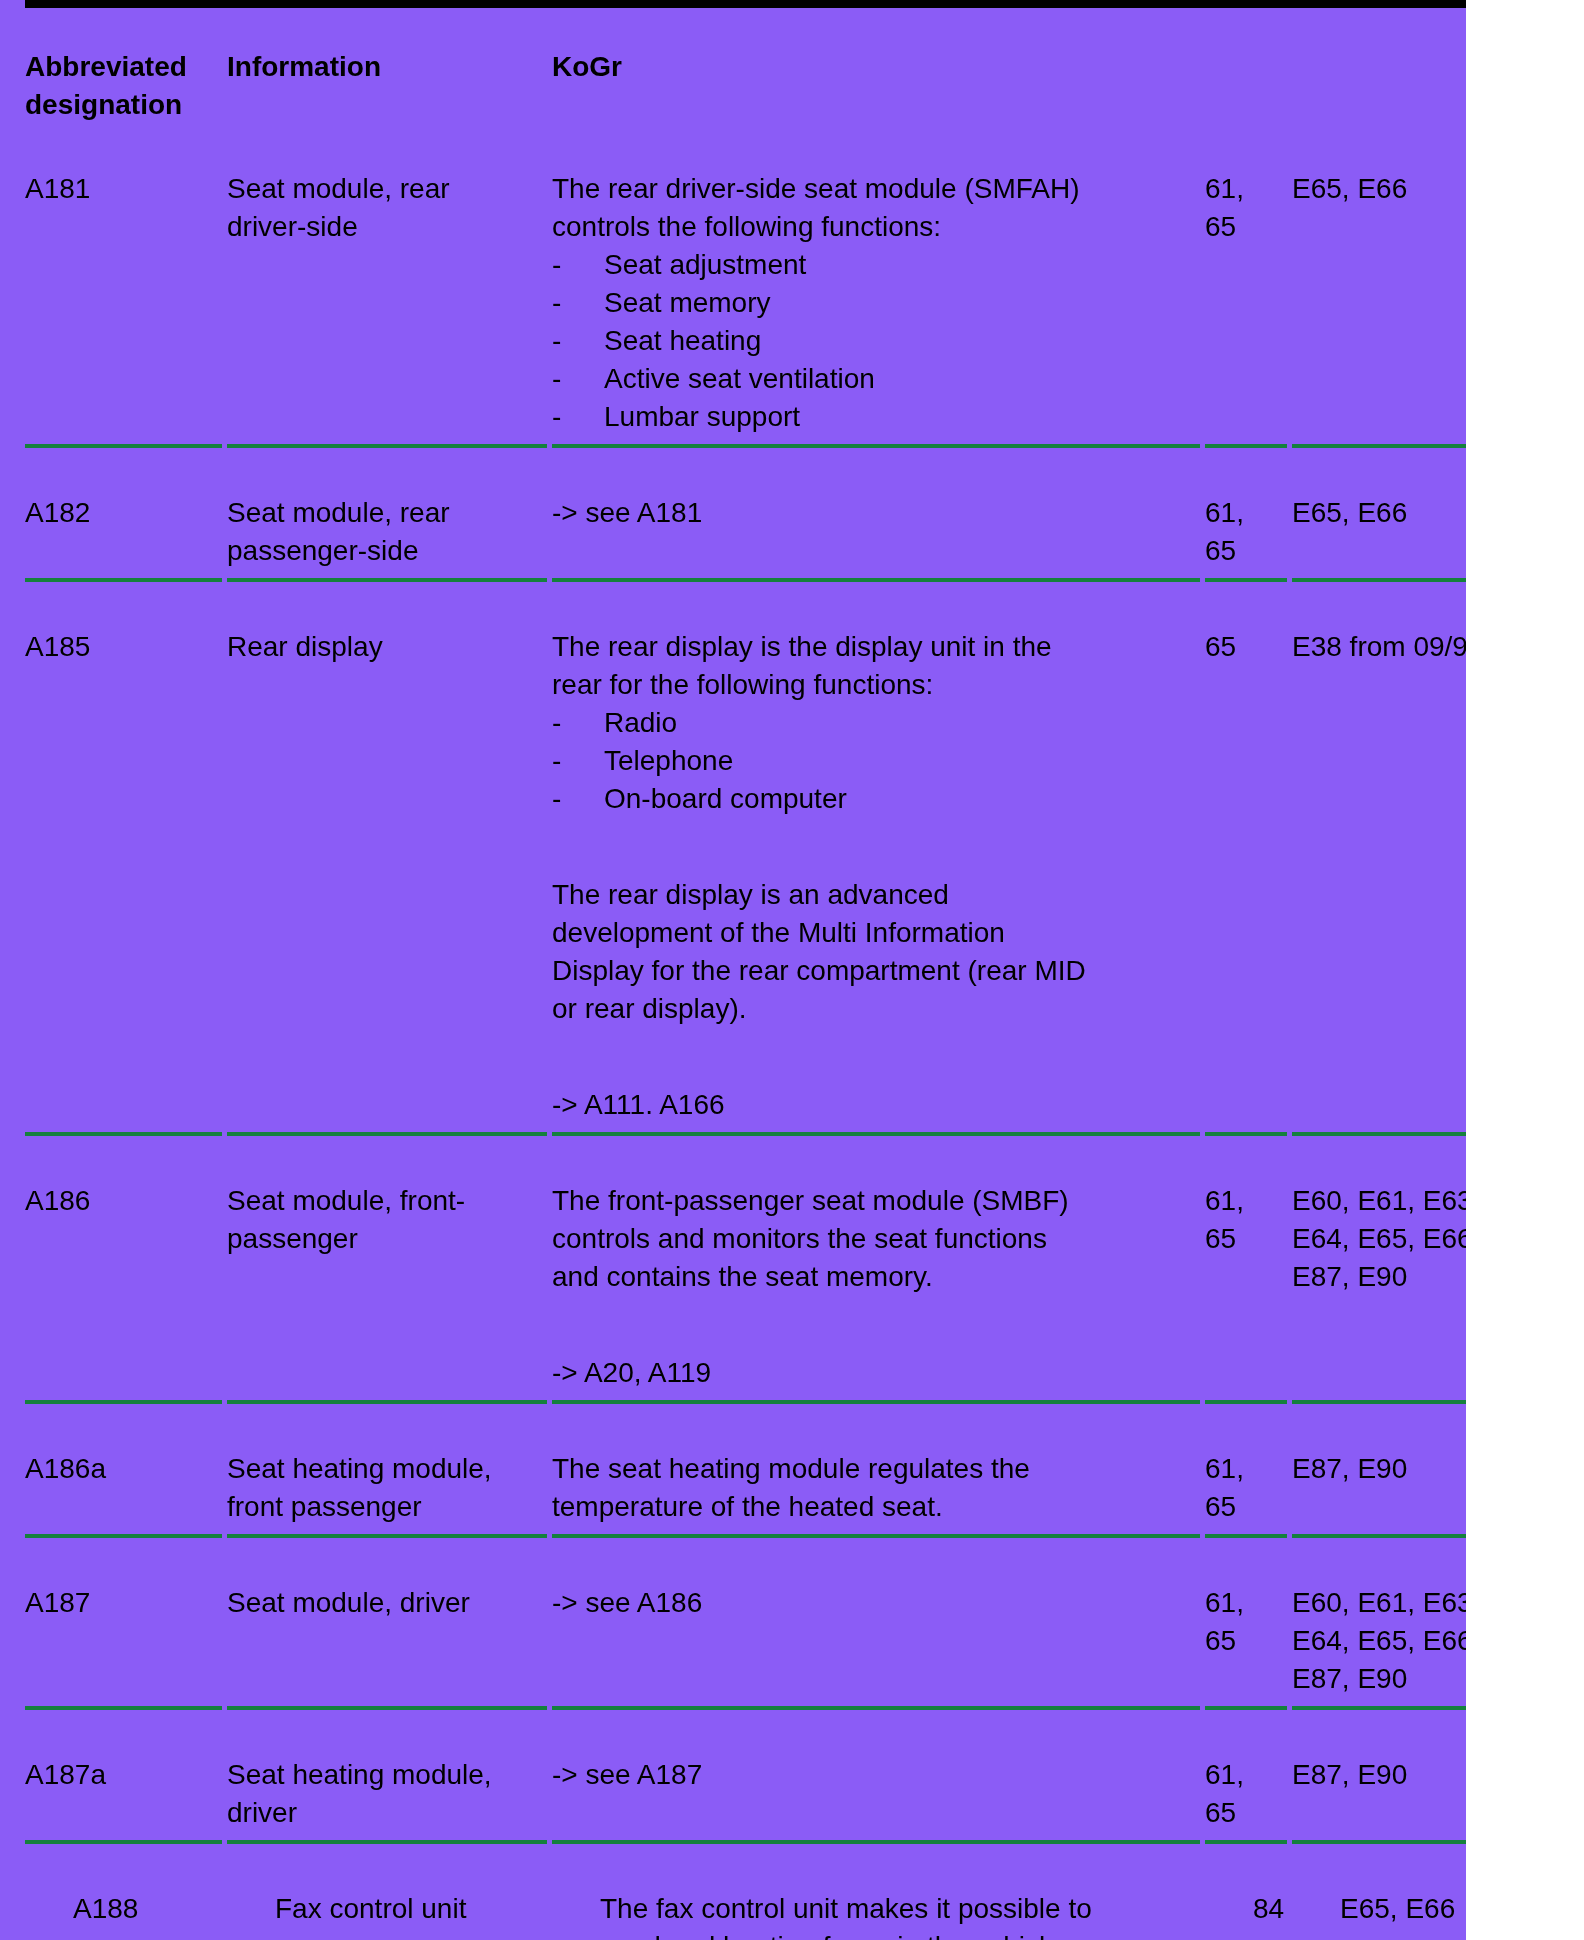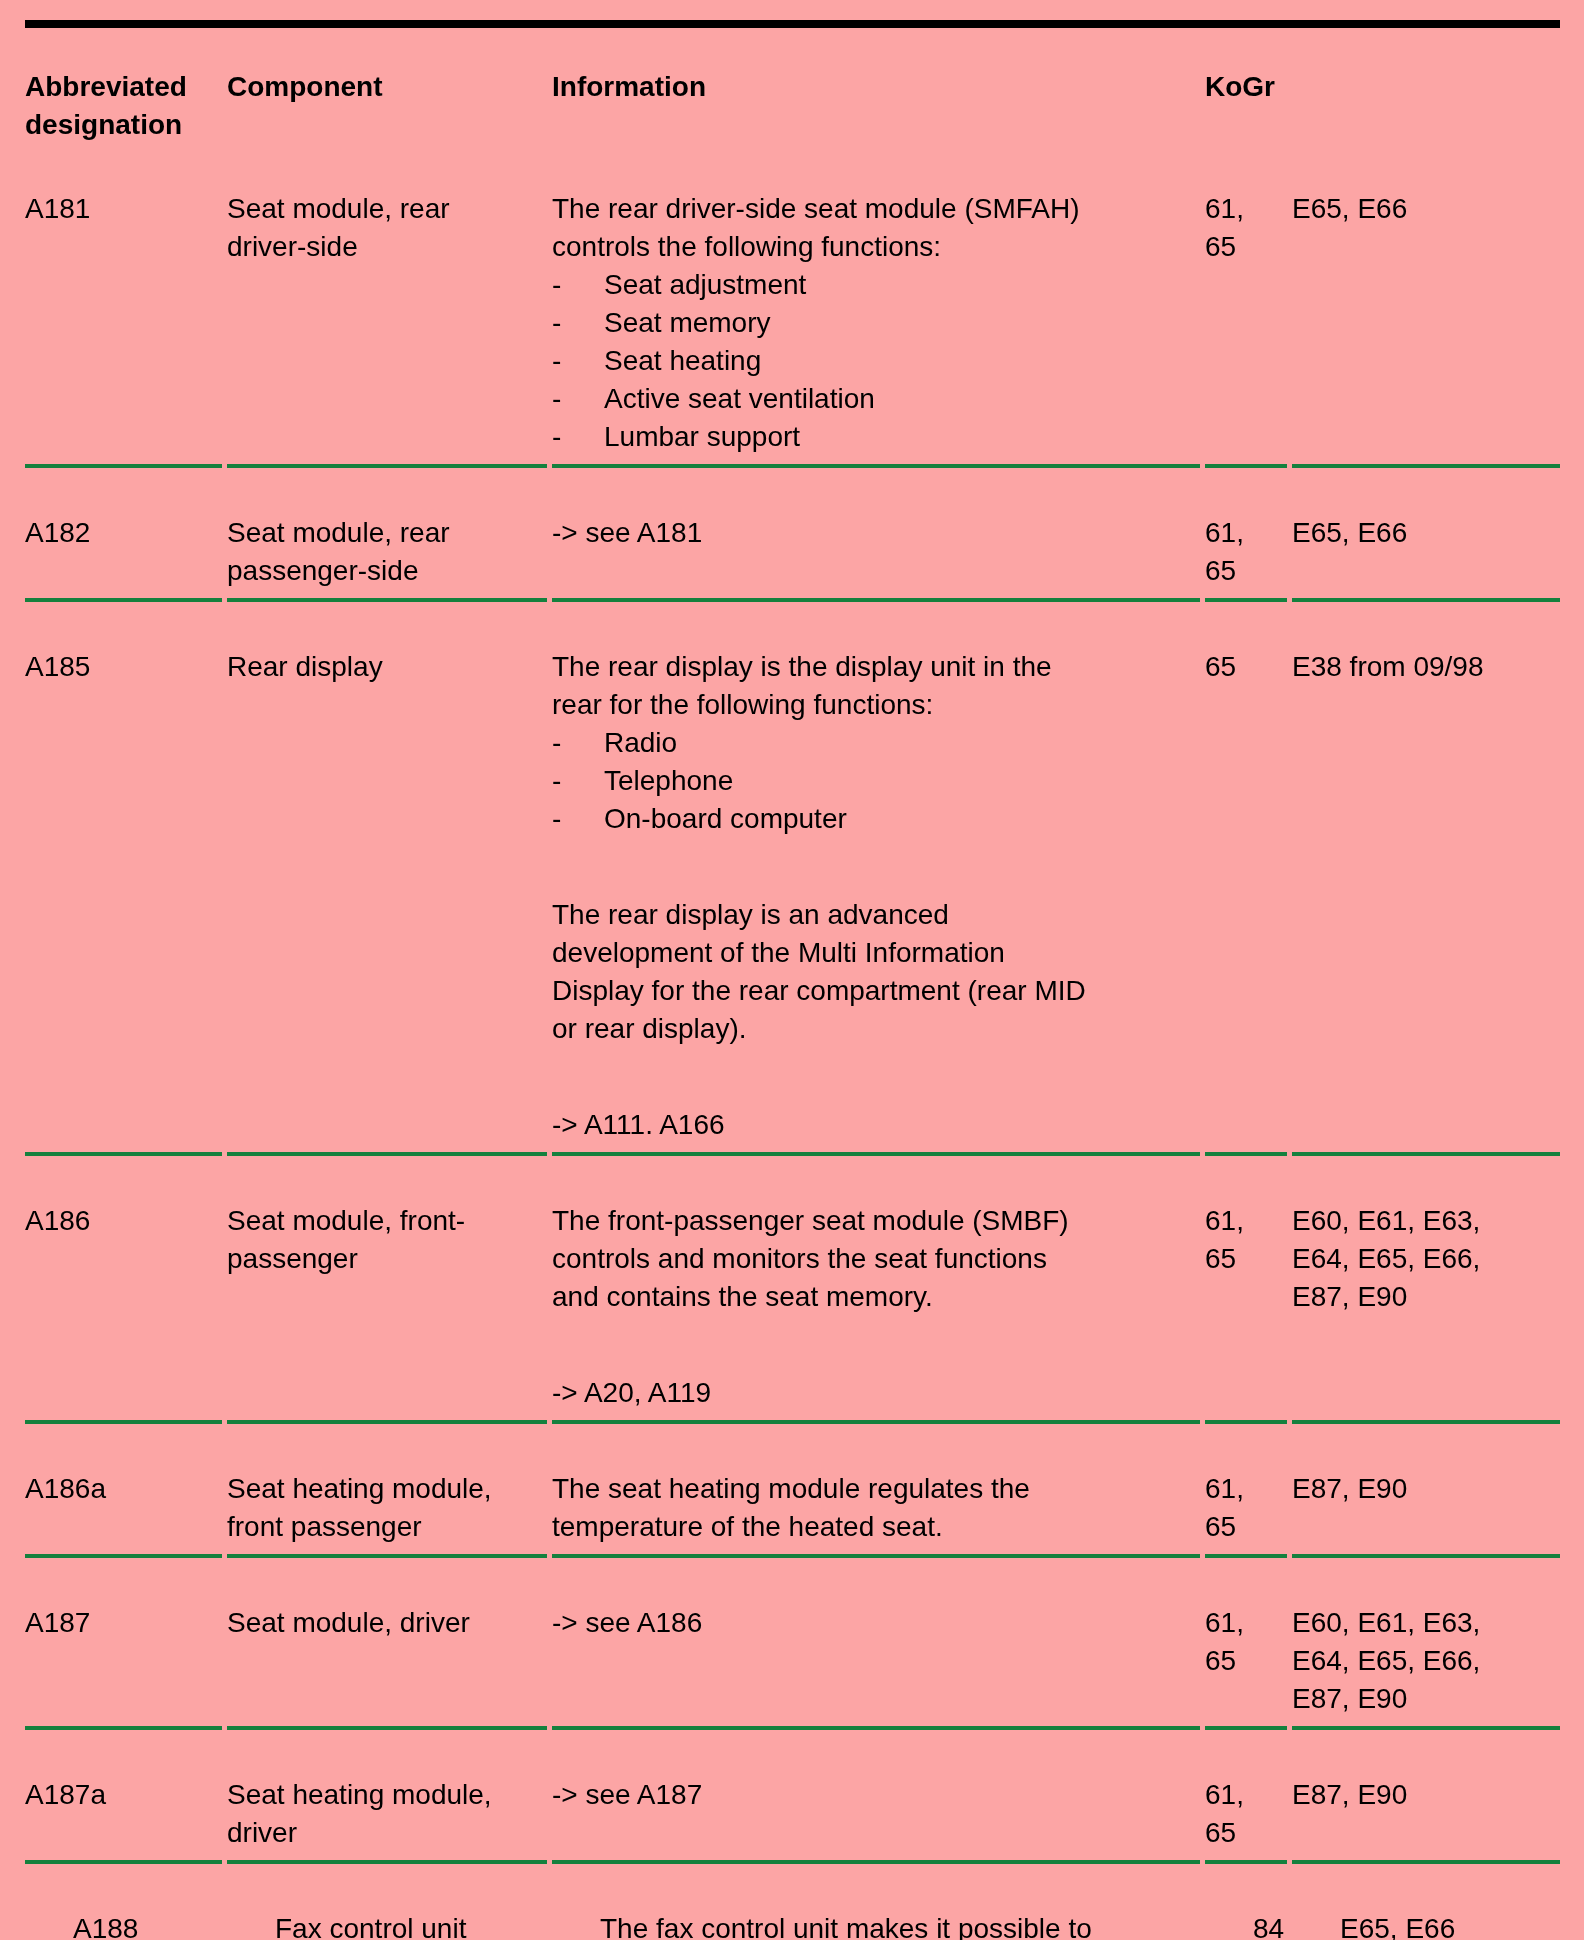--- a/index.html
+++ b/index.html
@@ -1,22 +1,22 @@
 <!DOCTYPE html>
 <html><head>
 <meta charset="utf-8">
 <style>
   html, body { margin: 0; padding: 0; background: #ffffff; }
   .page {
     position: relative;
-    width: 1584px;
+    width: 1466px;
     height: 1940px;
     box-sizing: border-box;
-    padding: 20px 24px 0 25px;
-    background: #fca5a5;
+    padding: 0 24px 0 25px;
+    background: #8b5cf6;
     color: #000000;
     font-family: "Liberation Sans", sans-serif;
     font-size: 28px;
     line-height: 38px;
     overflow: hidden;
   }
   .rule-top {
     width: 1535px;
     height: 8px;
     background: #000000;
@@ -48,21 +48,20 @@
 </style>
 </head>
 <body>
 
 <div class="page">
   <div class="rule-top"></div>
 
   <div class="trow header-row">
     <div class="cell">Abbreviated
 designation</div>
-    <div class="cell">Component</div>
     <div class="cell">Information</div>
     <div class="cell">KoGr</div>
   </div>
 
   <div id="rows">
   <div class="trow row">
     <div class="cell c1">A181</div>
     <div class="cell c2">Seat module, rear
 driver-side</div>
     <div class="cell c3"><div class="para">The rear driver-side seat module (SMFAH)

